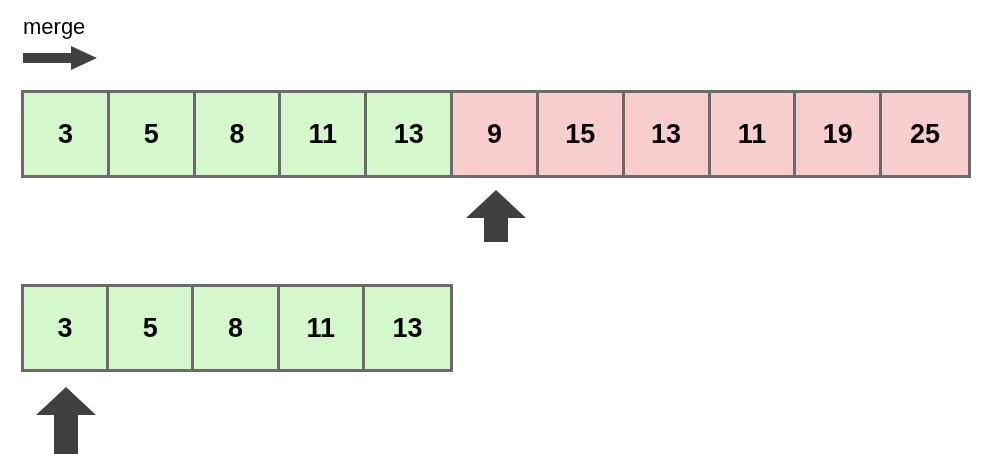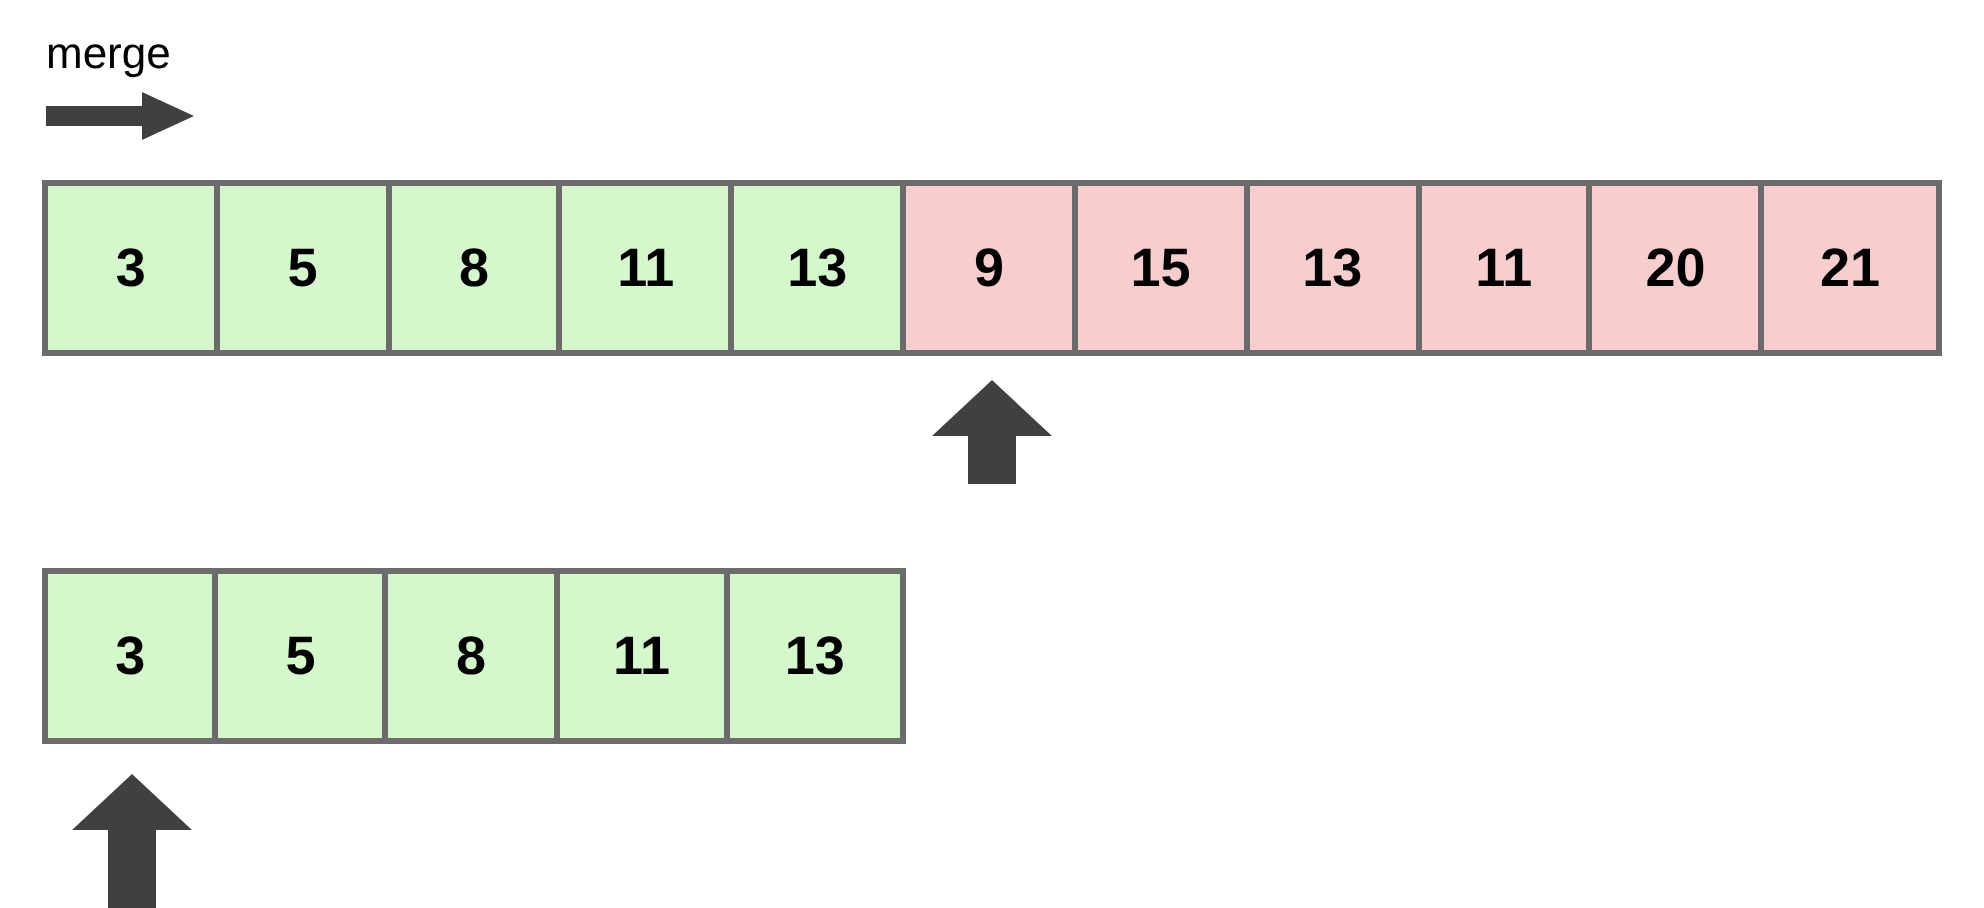--- a/index.html
+++ b/index.html
@@ -120,22 +120,22 @@
   <div class="array array-top">
     <div class="cell cell-green">3</div>
     <div class="cell cell-green">5</div>
     <div class="cell cell-green">8</div>
     <div class="cell cell-green">11</div>
     <div class="cell cell-green">13</div>
     <div class="cell cell-pink">9</div>
     <div class="cell cell-pink">15</div>
     <div class="cell cell-pink">13</div>
     <div class="cell cell-pink">11</div>
-    <div class="cell cell-pink">20</div>
-    <div class="cell cell-pink">21</div>
+    <div class="cell cell-pink">19</div>
+    <div class="cell cell-pink">25</div>
   </div>
 
   <div class="up-arrow up-arrow-top">
     <svg width="60" height="52" viewBox="0 0 60 52" xmlns="http://www.w3.org/2000/svg">
       <polygon points="30,0 60,28 42,28 42,52 18,52 18,28 0,28" fill="#404040"></polygon>
     </svg>
   </div>
 
   <div class="array array-bottom">
     <div class="cell cell-green">3</div>

